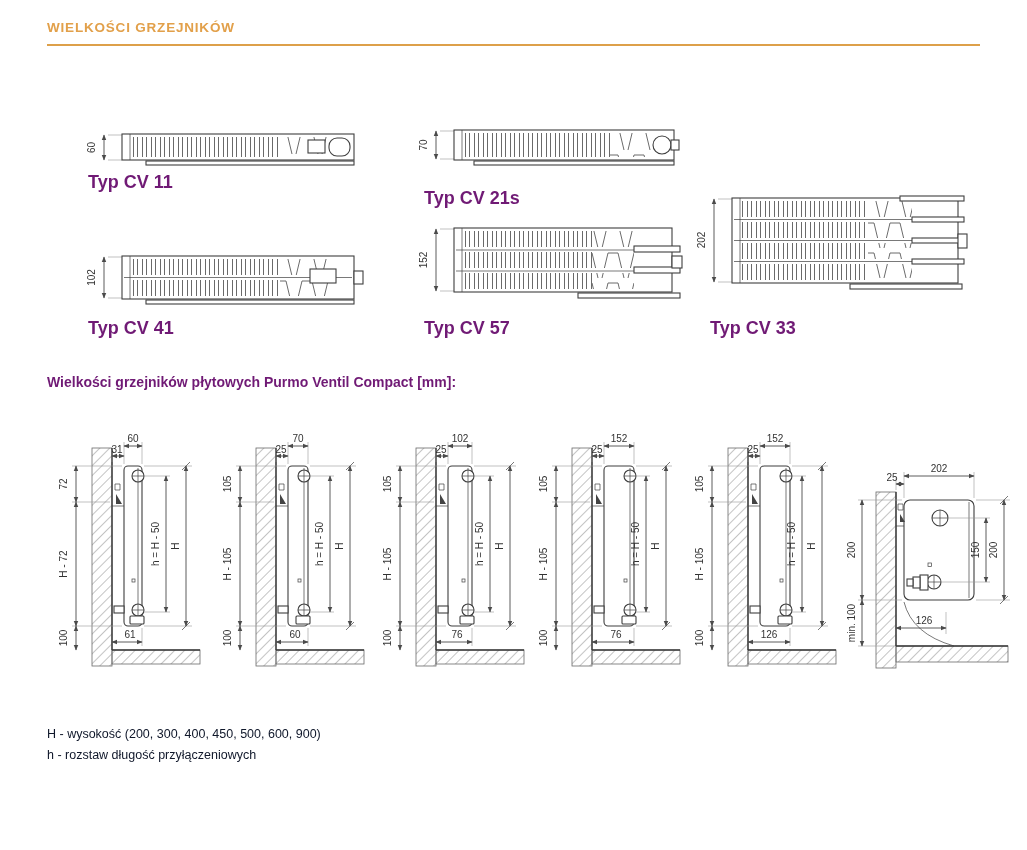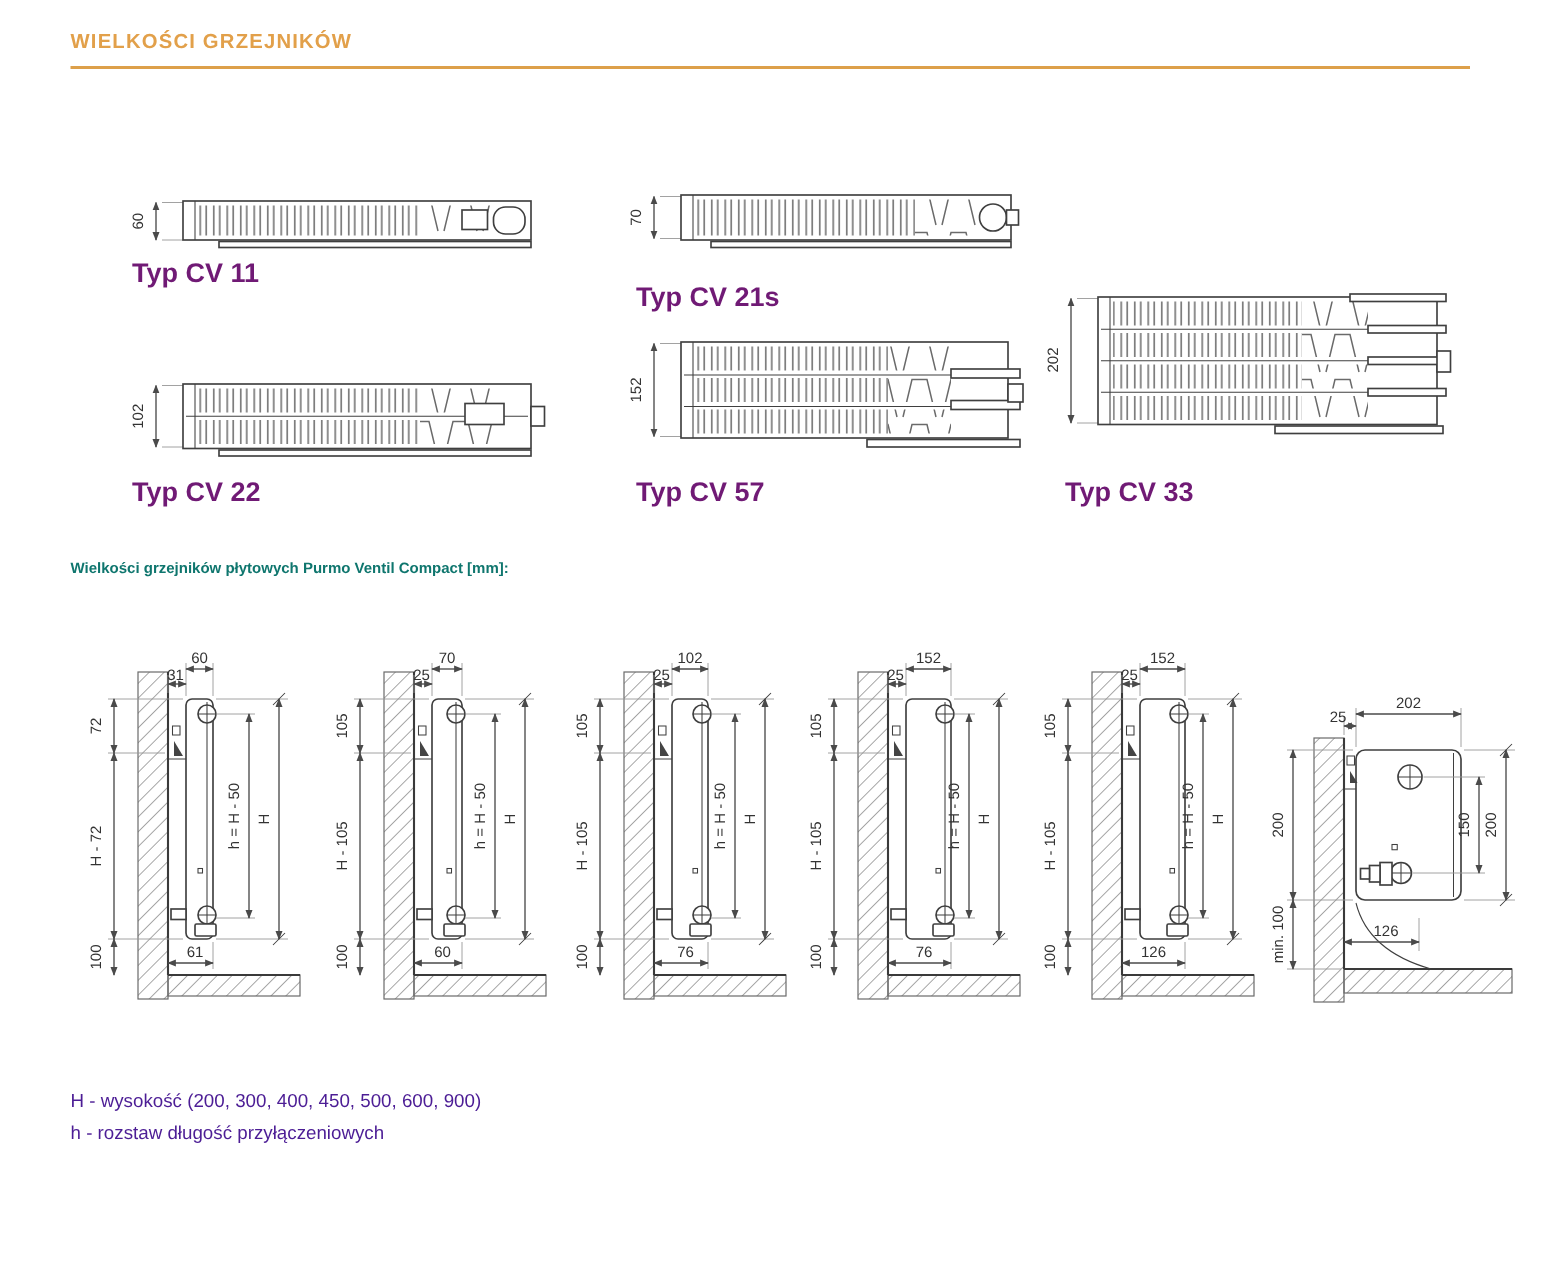--- a/index.html
+++ b/index.html
@@ -2,22 +2,22 @@
 <html><head>
 <meta charset="utf-8">
 <style>
   html,body{margin:0;padding:0;background:#fff}
   .page{position:relative;width:1027px;height:850px;background:#fff;overflow:hidden;
         font-family:"Liberation Sans",sans-serif}
   .page-title{position:absolute;left:47px;top:20px;font-size:13.5px;font-weight:700;
               letter-spacing:.8px;color:#E2A04A}
   .rule{position:absolute;left:47px;top:44px;width:933px;height:2px;background:#DDA04A}
   .tv-label{position:absolute;font-size:18px;font-weight:700;color:#701a75}
-  .sec-head{position:absolute;left:47px;top:374px;font-size:10px;font-weight:700;color:#0f766e}
-  .legend{position:absolute;left:47px;top:727px;font-size:12.5px;color:#4c1d95}
+  .sec-head{position:absolute;left:47px;top:374px;font-size:14px;font-weight:700;color:#701a75}
+  .legend{position:absolute;left:47px;top:727px;font-size:12.5px;color:#0f172a}
   .legend p{margin:0 0 7px 0}
   svg{position:absolute;overflow:visible}
   svg text{font-family:"Liberation Sans",sans-serif}
   .o{fill:#fff;stroke:#3F3F3F;stroke-width:1.1}
   .t{fill:none;stroke:#3F3F3F;stroke-width:.7}
   .e{stroke:#979797;stroke-width:.6}
   .m{stroke:#4A4A4A;stroke-width:.9;fill:none}
   .d{font-size:10px;fill:#333}
   .hz{fill:url(#hatch);stroke:#6A6A6A;stroke-width:.8}
   .heavy{stroke:#3A3A3A;stroke-width:1.4}
@@ -100,21 +100,21 @@
       <line class="t" x1="38" y1="29.5" x2="266" y2="29.5"></line>
       <rect class="fins" x="46" y="11" width="148" height="16"></rect>
       <rect class="fins" x="46" y="32" width="148" height="16"></rect>
       <rect class="bigf" x="194" y="11" width="48" height="16"></rect>
       <rect class="bigf" x="194" y="32" width="48" height="16"></rect>
       <rect class="o" x="224" y="21" width="26" height="14"></rect>
       <rect class="o" x="268" y="23" width="9" height="13"></rect>
       <rect class="o" x="60" y="52" width="208" height="4"></rect>
     </g>
   </svg>
-  <div class="tv-label" style="left:88px;top:318px">Typ CV 22</div>
+  <div class="tv-label" style="left:88px;top:318px">Typ CV 41</div>
 
   <svg style="left:418px;top:220px" width="275" height="100" viewBox="0 0 275 100">
     <g>
       <line class="e" x1="22" y1="9" x2="36" y2="9"></line>
       <line class="e" x1="22" y1="71" x2="36" y2="71"></line>
       <line class="m" x1="18" y1="9" x2="18" y2="71" marker-start="url(#ar)" marker-end="url(#ar)"></line>
       <text class="d" transform="rotate(-90 9 40)" x="9" y="40" text-anchor="middle">152</text>
     </g>
     <g>
       <rect class="o" x="36" y="8" width="218" height="64"></rect>

